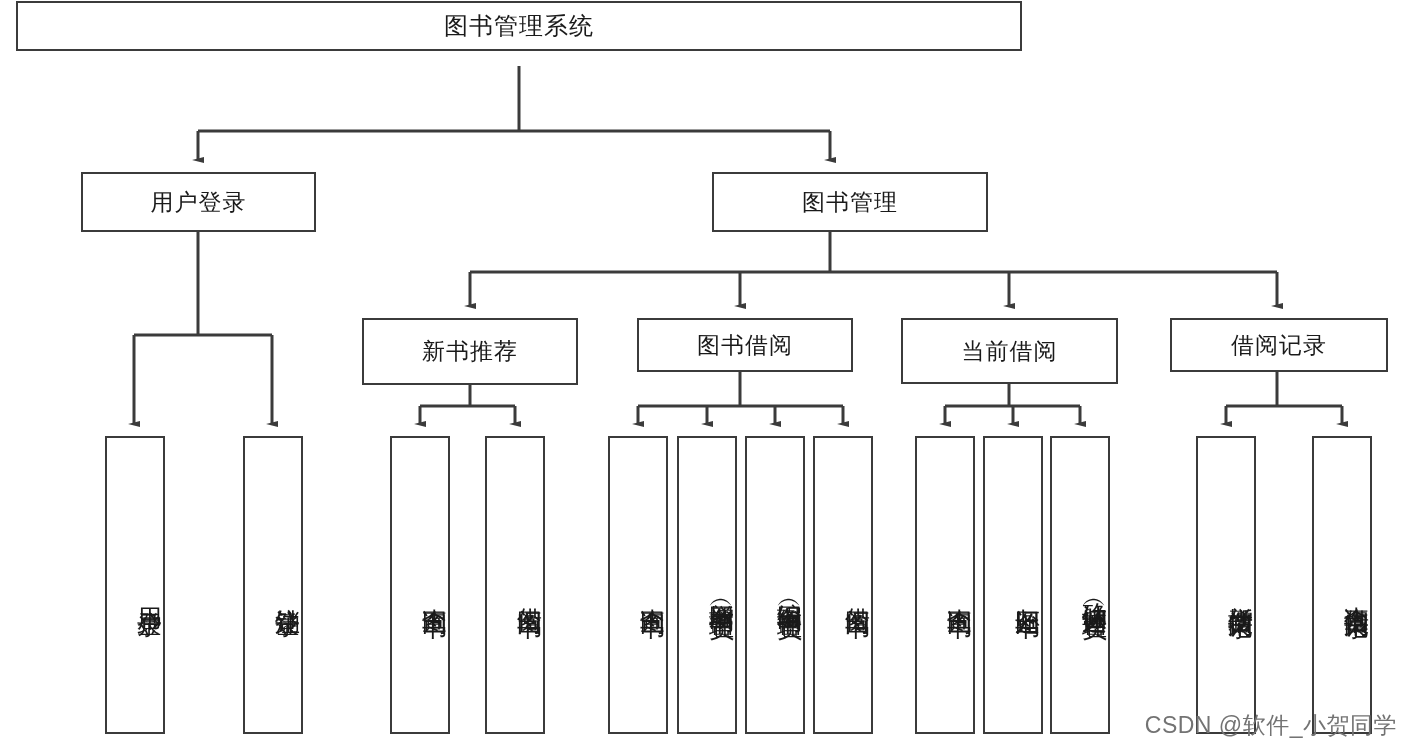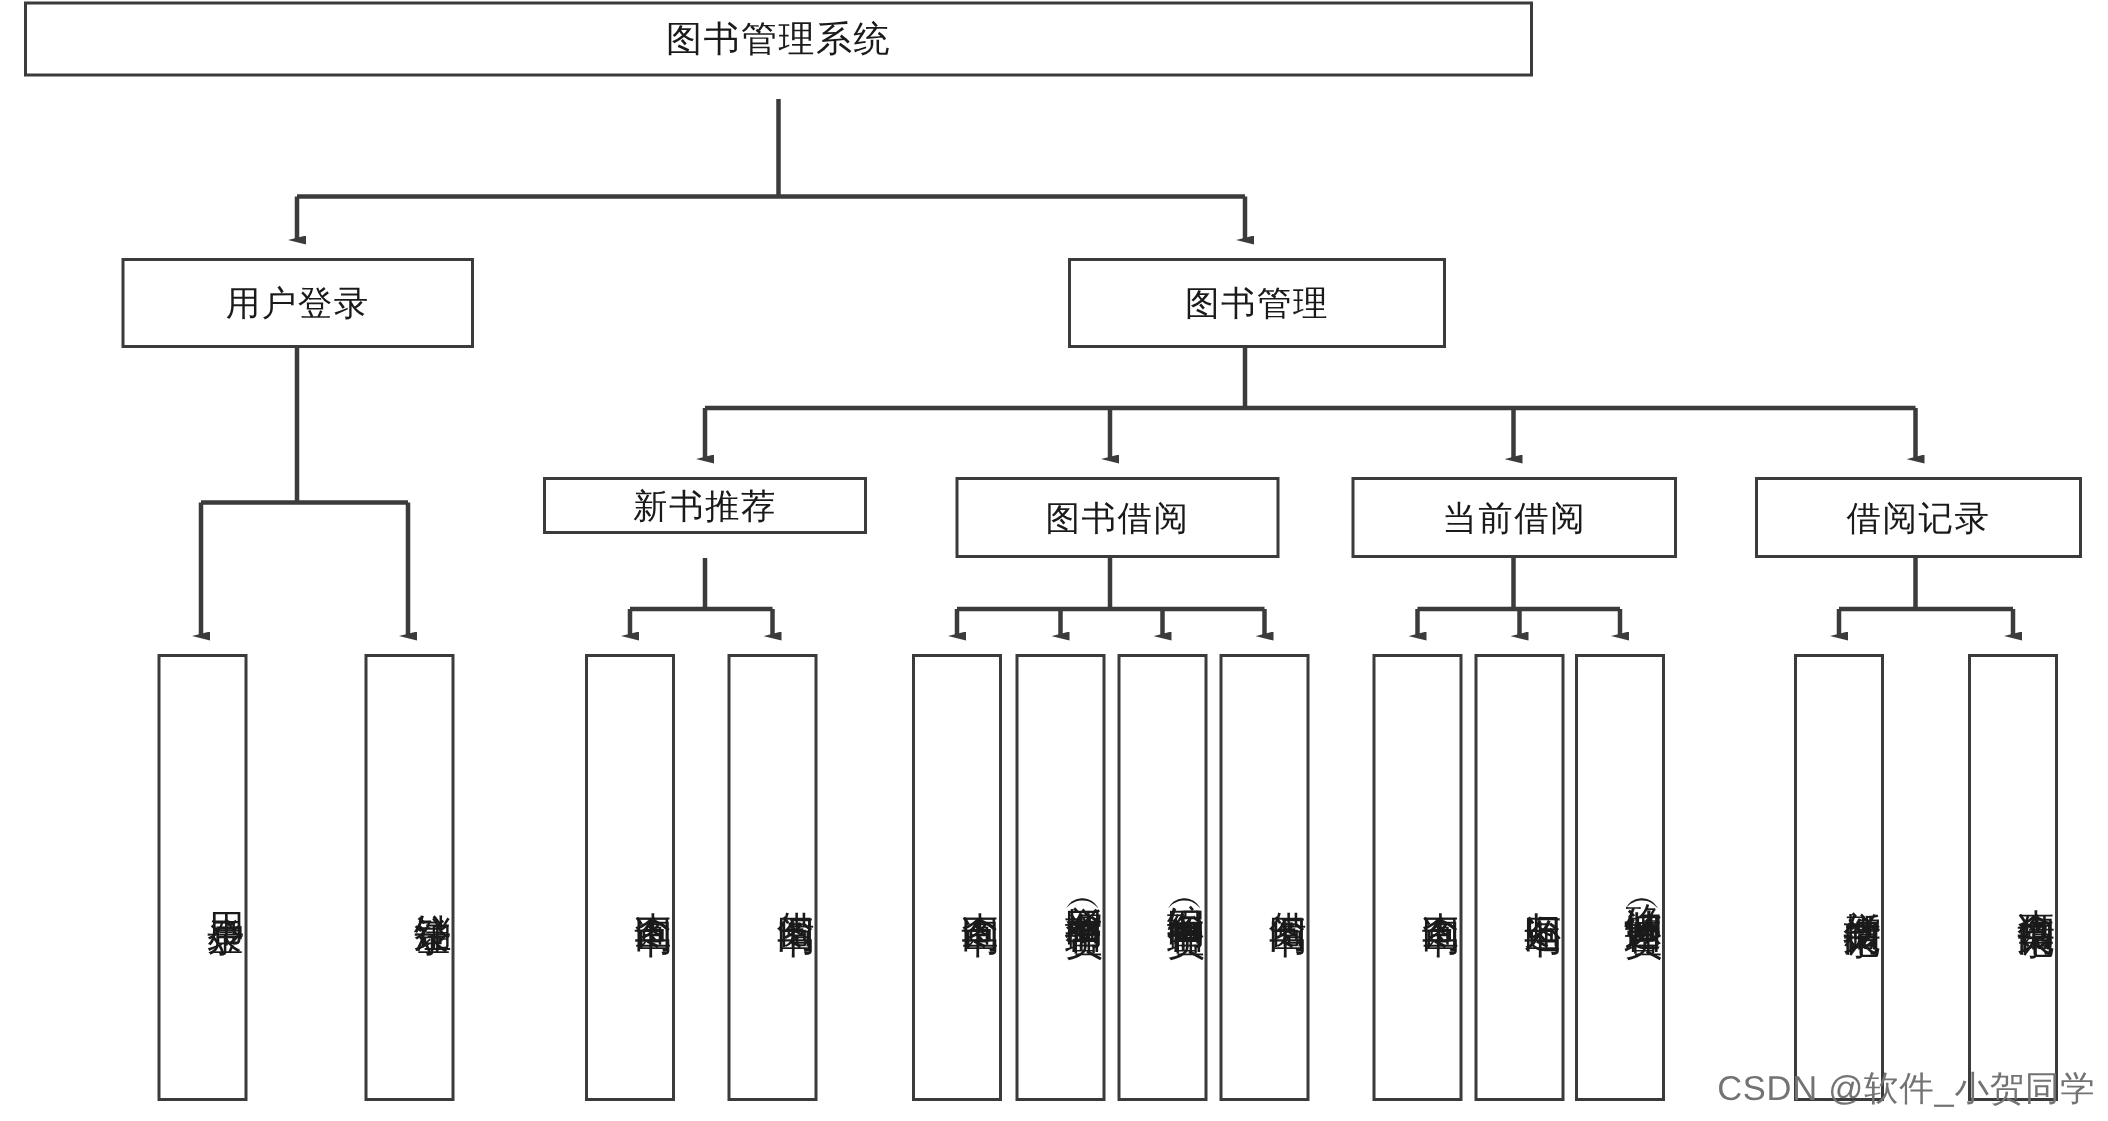--- a/index.html
+++ b/index.html
@@ -118,25 +118,25 @@
       <path d="M1277,372 L1277,406"></path>
       <path d="M1226,406 L1342,406"></path>
       <path d="M1226,406 L1226,424" marker-end="url(#arw)"></path>
       <path d="M1342,406 L1342,424" marker-end="url(#arw)"></path>
     </g>
   </svg>
 
   <div class="node h root" style="left:16px; top:1px; width:1006px; height:50px;">图书管理系统</div>
 
   <div class="node h" style="left:81px; top:172px; width:235px; height:60px;">用户登录</div>
-  <div class="node h" style="left:712px; top:172px; width:252px; height:60px;">图书管理</div>
+  <div class="node h" style="left:712px; top:172px; width:276px; height:60px;">图书管理</div>
 
-  <div class="node h" style="left:362px; top:318px; width:216px; height:38px;">新书推荐</div>
+  <div class="node h" style="left:362px; top:318px; width:216px; height:67px;">新书推荐</div>
   <div class="node h" style="left:637px; top:318px; width:216px; height:54px;">图书借阅</div>
-  <div class="node h" style="left:901px; top:318px; width:217px; height:54px;">当前借阅</div>
+  <div class="node h" style="left:901px; top:318px; width:217px; height:66px;">当前借阅</div>
   <div class="node h" style="left:1170px; top:318px; width:218px; height:54px;">借阅记录</div>
 
   <div class="node v" style="left:105px; top:436px; width:60px; height:298px;">
     <span>用户登录</span>
   </div>
   <div class="node v" style="left:243px; top:436px; width:60px; height:298px;">
     <span>注销登录</span>
   </div>
 
   <div class="node v" style="left:390px; top:436px; width:60px; height:298px;">

